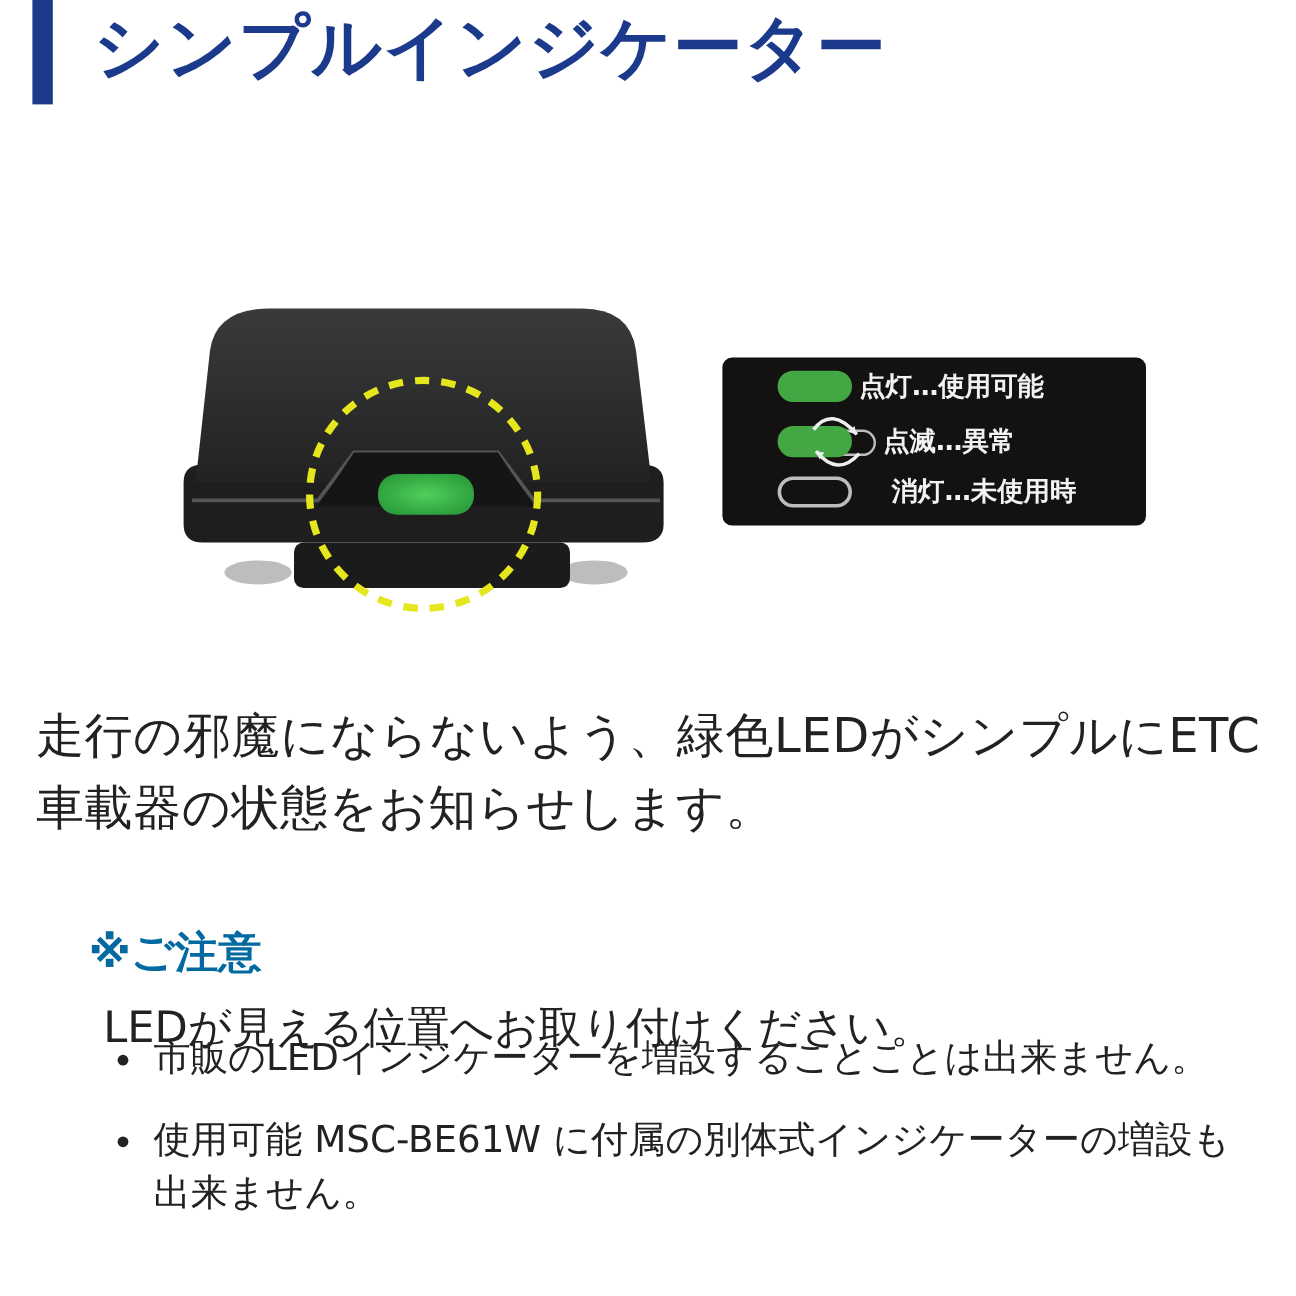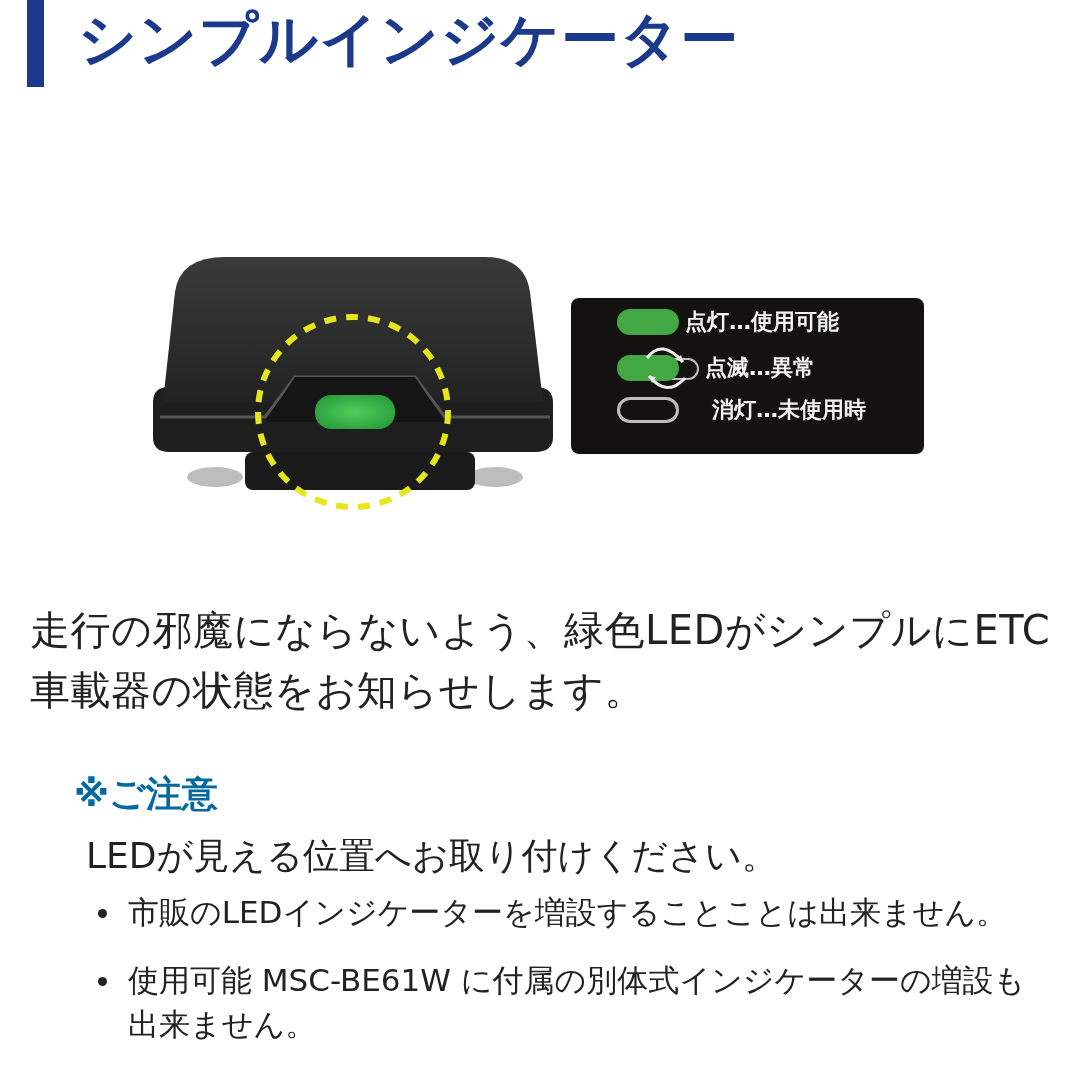--- a/index.html
+++ b/index.html
@@ -7,38 +7,38 @@
          font-family:"DejaVu Sans","Liberation Sans",sans-serif; color:#1a1a1a; }
   .title-bar { position:absolute; left:27px; top:0; width:17px; height:87px; background:#1c3a8c; }
   .title { position:absolute; left:78px; top:-6px; font-size:58px; font-weight:bold; color:#1c3a8c;
            letter-spacing:1px; line-height:90px; white-space:nowrap; }
 
   
   .device { position:absolute; left:145px; top:252px; width:415px; height:260px; }
   .device svg { width:100%; height:100%; display:block; }
 
   
-  .legend { position:absolute; left:571px; top:298px; width:353px; height:156px; background:#141210;
+  .legend { position:absolute; left:602px; top:298px; width:353px; height:140px; background:#141210;
             border-radius:8px; }
   .legend-row { position:absolute; left:46px; height:32px; display:flex; align-items:center; }
   .led { width:62px; height:26px; border-radius:13px; box-sizing:border-box; }
   .led.on { background:#43a743; }
   .led.off { border:3px solid #bdbdbd; background:transparent; }
   .legend-text { color:#f2f2f2; font-size:22px; font-weight:bold; margin-left:6px; white-space:nowrap; }
   .blink-wrap { position:relative; width:100px; height:32px; }
   .blink-wrap .led.on { position:absolute; left:0; top:3px; }
   .blink-wrap .led.off { position:absolute; left:32px; top:6px; width:50px; height:22px; border-width:2px; }
   .blink-wrap svg { position:absolute; left:20px; top:-12px; width:60px; height:56px; }
 
-  .desc { position:absolute; left:30px; top:600px; width:1040px; font-size:40px; line-height:60px;
+  .desc { position:absolute; left:30px; top:584px; width:1040px; font-size:40px; line-height:60px;
           color:#222; letter-spacing:0.5px; }
 
   .note-head { position:absolute; left:74px; top:770px; font-size:36px; font-weight:bold; color:#0369a1; }
   .note-main { position:absolute; left:86px; top:832px; font-size:36px; color:#222; white-space:nowrap; }
-  .note-list { position:absolute; left:86px; top:890px; width:960px; margin:0; padding:0; list-style:none; }
+  .note-list { position:absolute; left:86px; top:860px; width:960px; margin:0; padding:0; list-style:none; }
   .note-list li { position:relative; padding-left:42px; font-size:31px; line-height:44px; color:#222; }
   .note-list li + li { margin-top:24px; }
   .bullet { position:absolute; left:12px; top:19px; width:9px; height:9px; border-radius:50%; background:#222; }
 </style>
 </head>
 <body>
 
 <div class="title-bar"></div>
 <div class="title">シンプルインジケーター</div>
 

